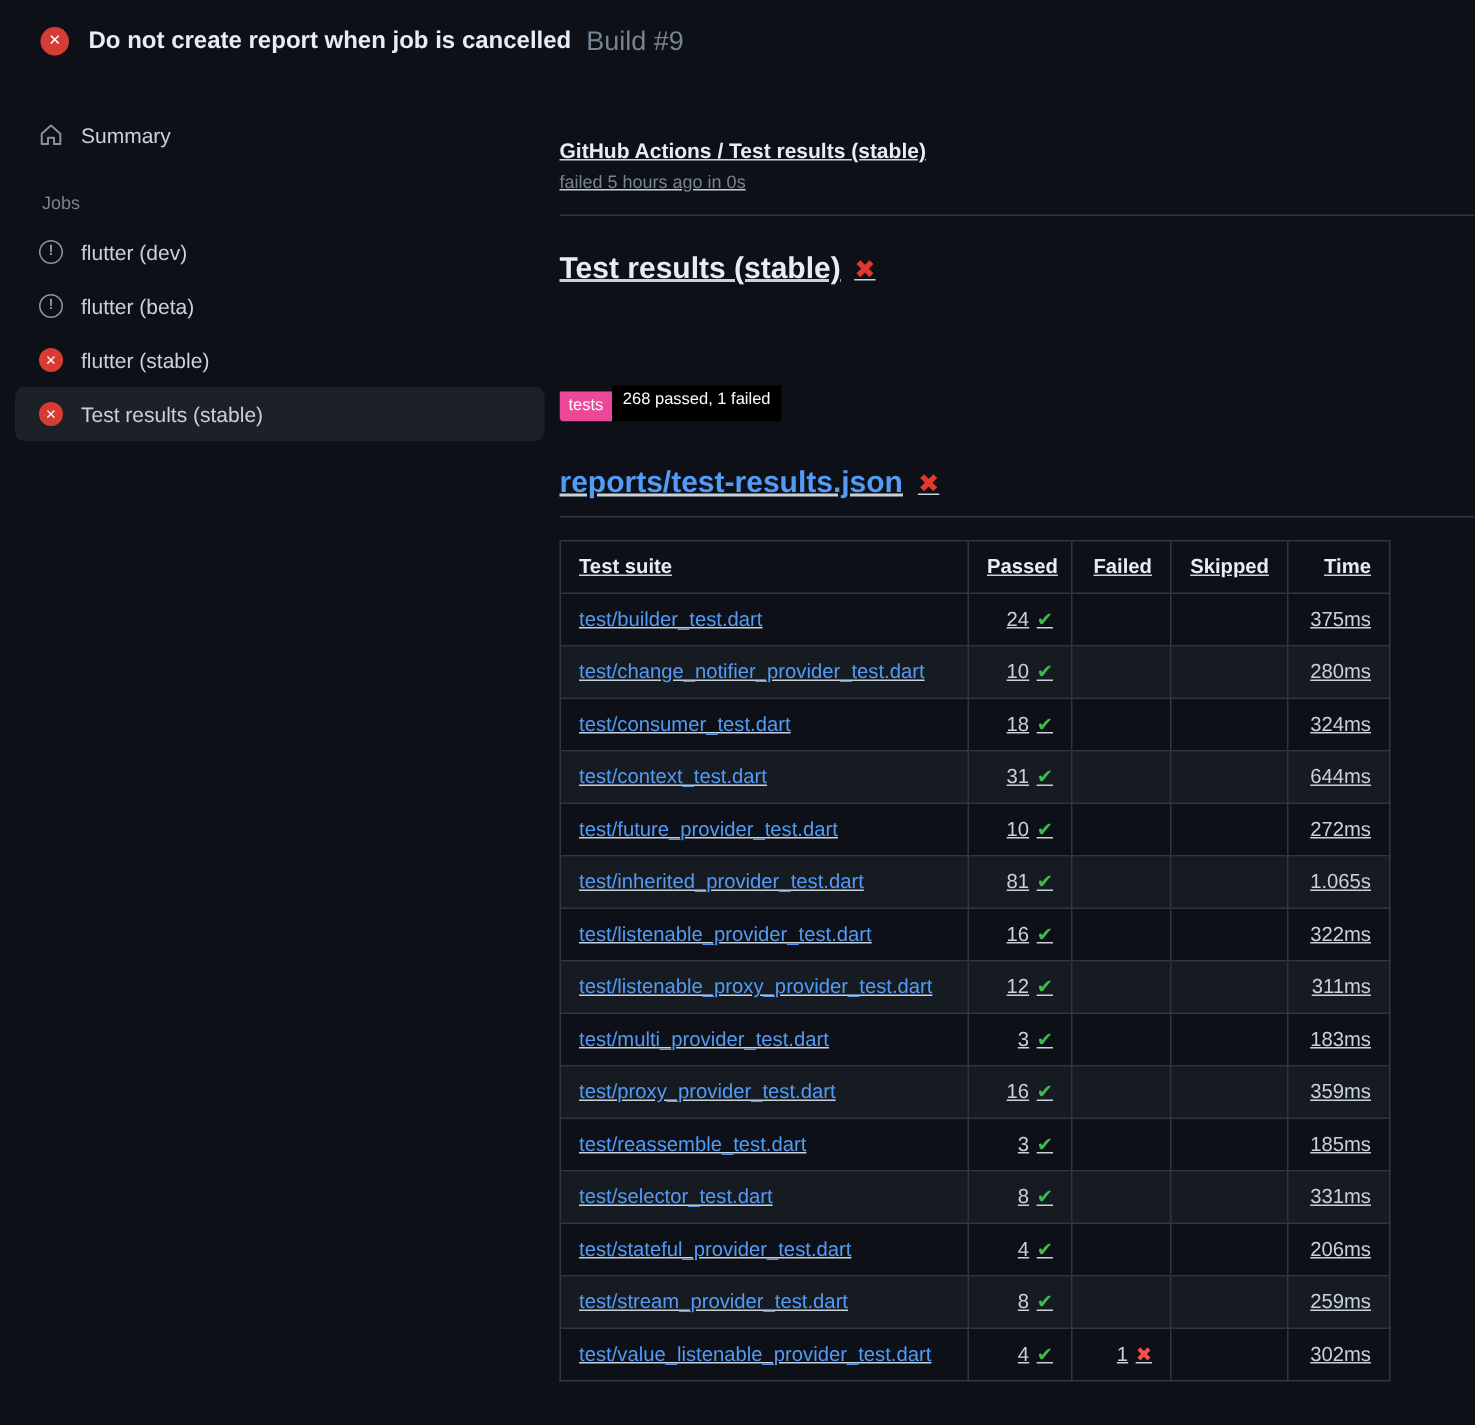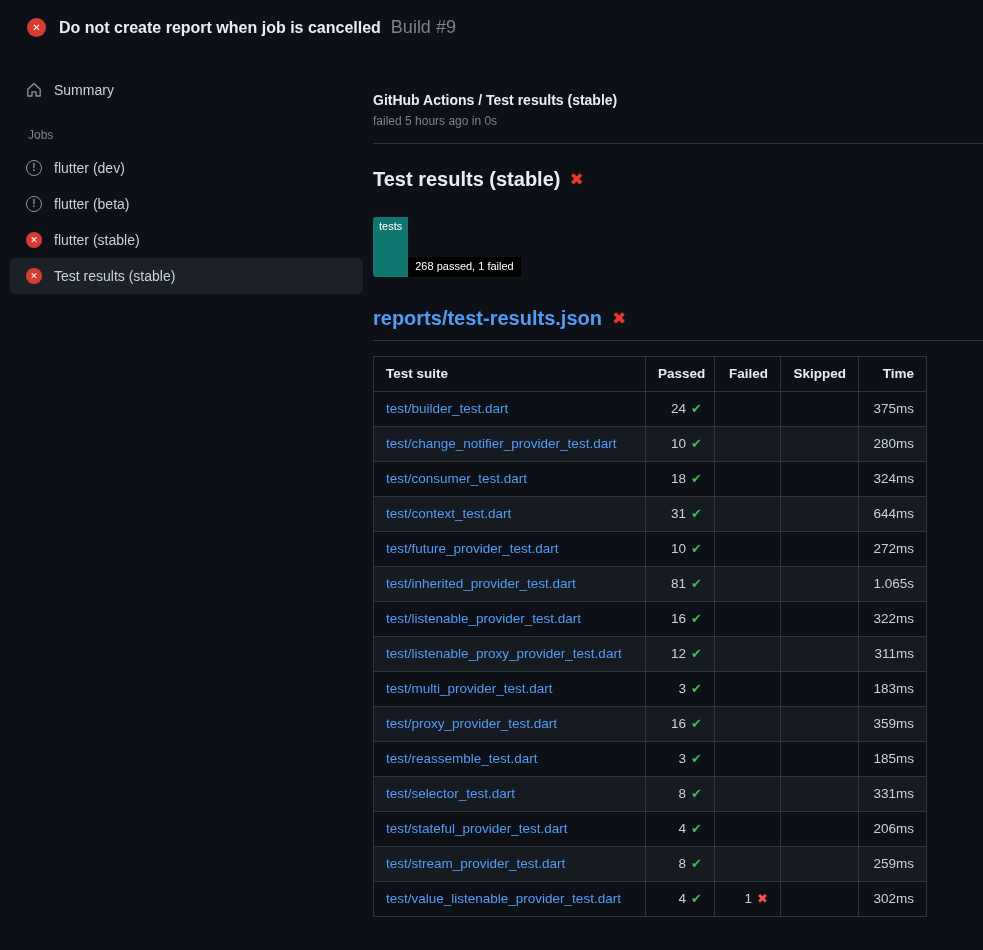--- a/index.html
+++ b/index.html
@@ -33,34 +33,34 @@
   .side-item {
     display:flex; align-items:center; gap:12px;
     margin:0 10px; padding:10px 16px;
     border-radius:6px; font-size:14px; color:#c9d1d9; cursor:pointer;
     white-space:nowrap;
   }
   .side-item.selected { background:#1c2128; }
   .side-item .ico { display:inline-flex; width:16px; justify-content:center; }
   .jobs-label { color:#768390; font-size:12px; padding:20px 16px 8px 28px; }
   
-  .main { flex:1 1 auto; padding:38px 0 0 0; min-width:0; }
+  .main { flex:1 1 auto; padding:38px 0 0 0; min-width:0;text-decoration:underline; }
   .breadcrumb { font-size:14px; font-weight:700; color:#e6edf3; }
   .status-line { margin-top:6px; font-size:12px; color:#768390; }
   .rule { border:none; border-top:1px solid #30363d; margin-top:15px; width:100%; }
   .section-title {
     margin-top:24px; font-size:20px; font-weight:700; color:#e6edf3;
     display:flex; align-items:center; gap:9px;
   }
   .red-x { color:#e5372c; font-size:17px; font-weight:700; line-height:1; }
   .badge {
     display:inline-flex; margin-top:26px; font-size:11px; line-height:1;
     border-radius:3px; overflow:hidden; color:#ffffff;
   }
-  .badge-label { background:#0f766e; padding:4px 6px 5px; }
+  .badge-label { background:#ec4899; padding:4px 6px 5px;margin-top:44px; }
   .badge-value { background:#000000; padding:4px 7px 5px;margin-top:40px; }
   .report-heading {
     margin-top:30px; padding-bottom:10px; border-bottom:1px solid #30363d;
     display:flex; align-items:center; gap:10px; width:100%;
   }
   .report-link { font-size:20px; font-weight:700; color:#539bf5; text-decoration:none; cursor:pointer; }
   .summary-text { margin-top:18px; font-size:14px; color:#c9d1d9; }
   .summary-text strong { color:#e6edf3; }
   
   table.results { border-collapse:collapse; margin-top:15px; table-layout:fixed; width:553px; font-size:13.5px; }

